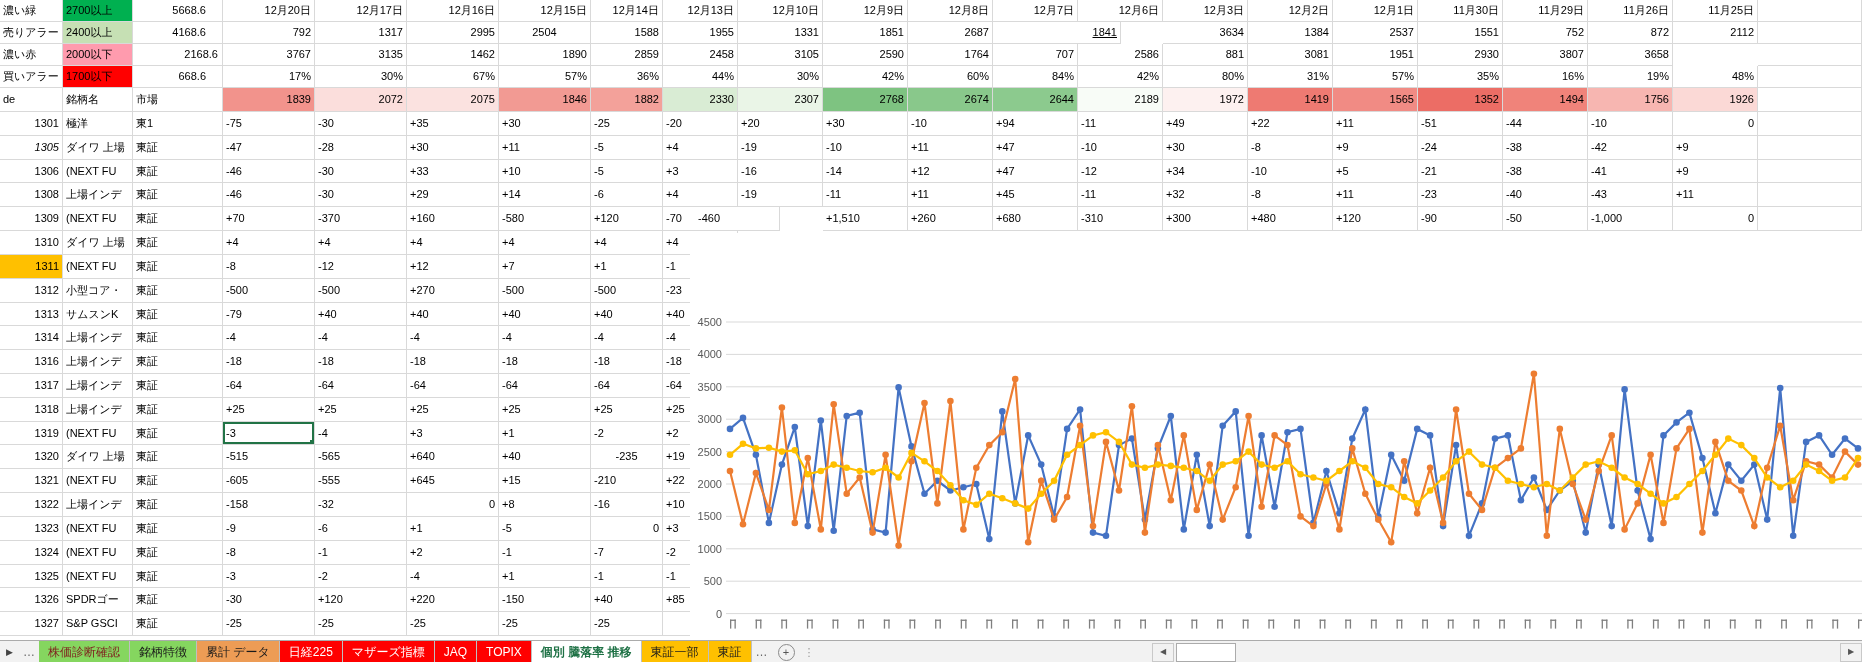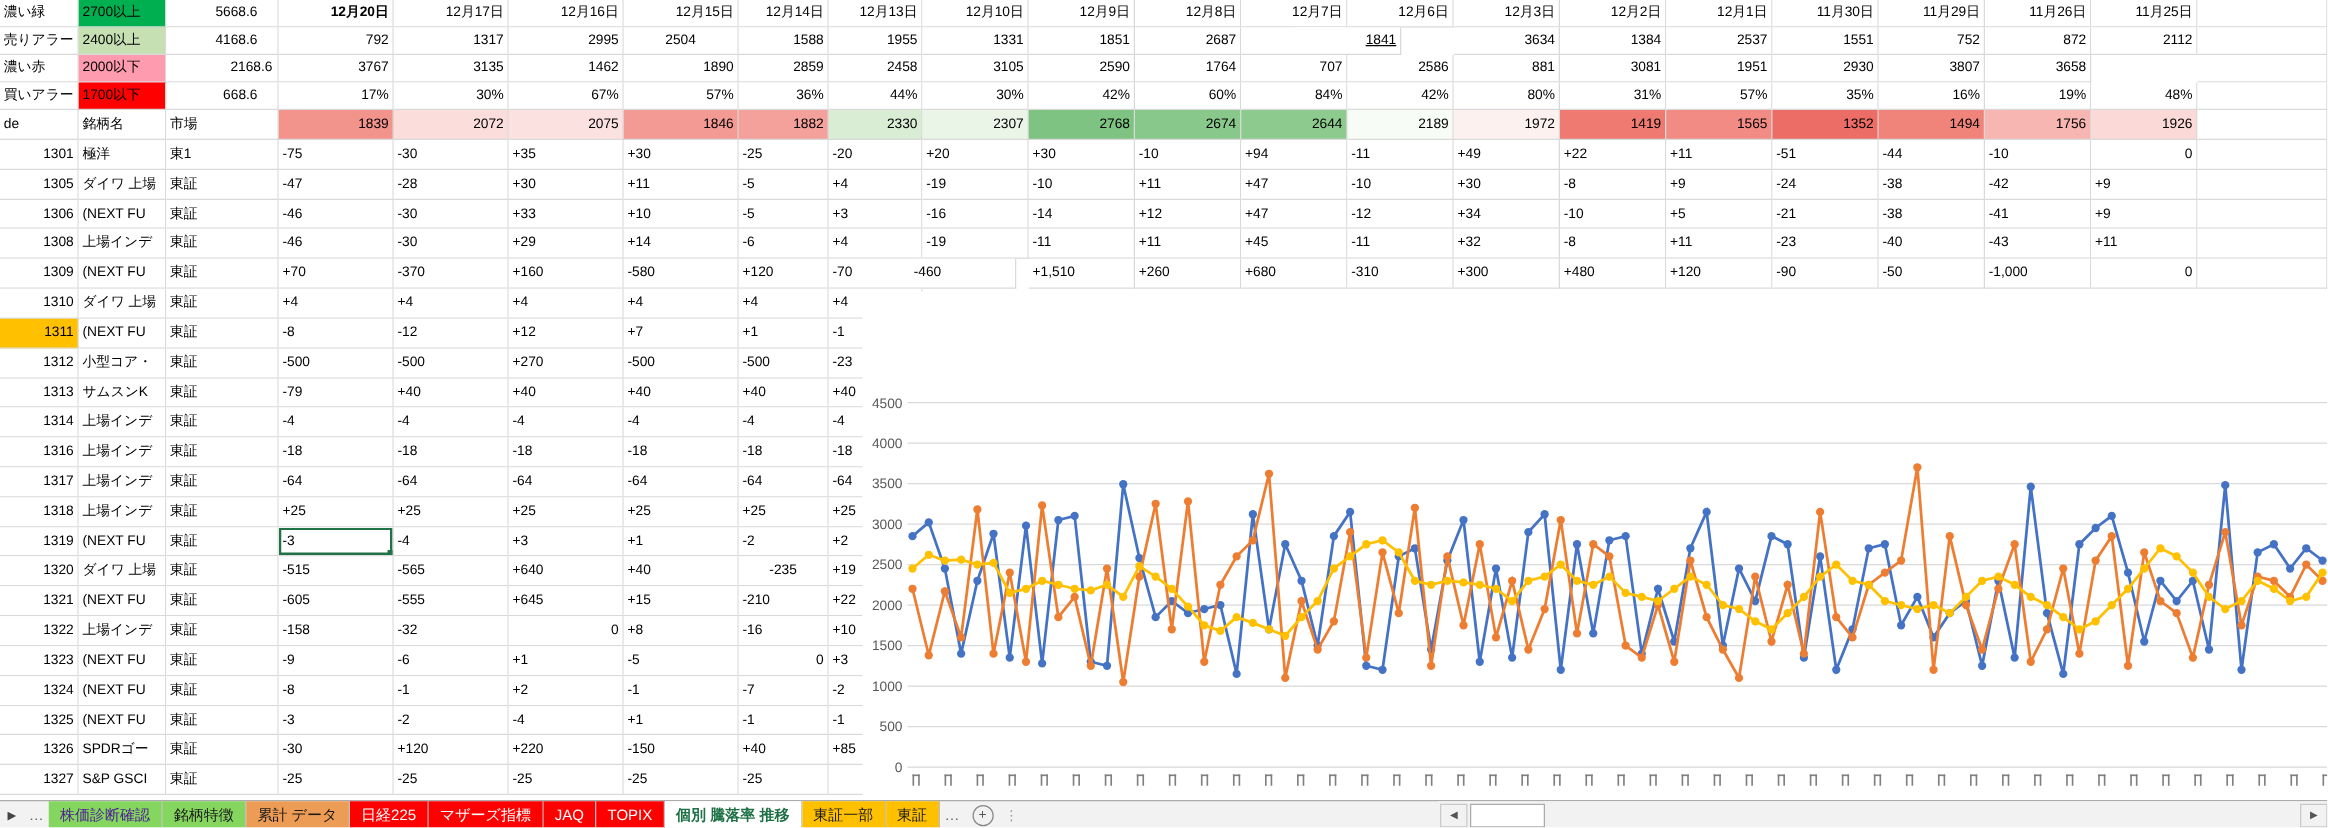--- a/index.html
+++ b/index.html
@@ -26,21 +26,21 @@
   #sthumb{position:absolute;left:26px;top:2px;width:58px;height:17px;background:#fff;border:1px solid #ABABAB;}
 </style>
 </head>
 <body>
 
 <div id="app">
   <div id="grid">
       <div class="cell" style="left: 0px; top: 0px; width: 63px; height: 22px; line-height: 21px;">濃い緑</div>
       <div class="cell" style="left: 63px; top: 0px; width: 70px; height: 22px; line-height: 21px; background: rgb(0, 176, 80);">2700以上</div>
       <div class="cell ra" style="left: 133px; top: 0px; width: 90px; height: 22px; line-height: 21px; padding-right: 16px;">5668.6</div>
-      <div class="cell ra" style="left: 223px; top: 0px; width: 92px; height: 22px; line-height: 21px; font-weight: bold;">12月20日</div>
+      <div class="cell ra" style="left: 223px; top: 0px; width: 92px; height: 22px; line-height: 21px;">12月20日</div>
       <div class="cell ra" style="left: 315px; top: 0px; width: 92px; height: 22px; line-height: 21px;">12月17日</div>
       <div class="cell ra" style="left: 407px; top: 0px; width: 92px; height: 22px; line-height: 21px;">12月16日</div>
       <div class="cell ra" style="left: 499px; top: 0px; width: 92px; height: 22px; line-height: 21px;">12月15日</div>
       <div class="cell ra" style="left: 591px; top: 0px; width: 72px; height: 22px; line-height: 21px;">12月14日</div>
       <div class="cell ra" style="left: 663px; top: 0px; width: 75px; height: 22px; line-height: 21px;">12月13日</div>
       <div class="cell ra" style="left: 738px; top: 0px; width: 85px; height: 22px; line-height: 21px;">12月10日</div>
       <div class="cell ra" style="left: 823px; top: 0px; width: 85px; height: 22px; line-height: 21px;">12月9日</div>
       <div class="cell ra" style="left: 908px; top: 0px; width: 85px; height: 22px; line-height: 21px;">12月8日</div>
       <div class="cell ra" style="left: 993px; top: 0px; width: 85px; height: 22px; line-height: 21px;">12月7日</div>
       <div class="cell ra" style="left: 1078px; top: 0px; width: 85px; height: 22px; line-height: 21px;">12月6日</div>
@@ -155,21 +155,21 @@
       <div class="cell" style="left: 993px; top: 112px; width: 85px; height: 23.82px; line-height: 22.82px;">+94</div>
       <div class="cell" style="left: 1078px; top: 112px; width: 85px; height: 23.82px; line-height: 22.82px;">-11</div>
       <div class="cell" style="left: 1163px; top: 112px; width: 85px; height: 23.82px; line-height: 22.82px;">+49</div>
       <div class="cell" style="left: 1248px; top: 112px; width: 85px; height: 23.82px; line-height: 22.82px;">+22</div>
       <div class="cell" style="left: 1333px; top: 112px; width: 85px; height: 23.82px; line-height: 22.82px;">+11</div>
       <div class="cell" style="left: 1418px; top: 112px; width: 85px; height: 23.82px; line-height: 22.82px;">-51</div>
       <div class="cell" style="left: 1503px; top: 112px; width: 85px; height: 23.82px; line-height: 22.82px;">-44</div>
       <div class="cell" style="left: 1588px; top: 112px; width: 85px; height: 23.82px; line-height: 22.82px;">-10</div>
       <div class="cell ra" style="left: 1673px; top: 112px; width: 85px; height: 23.82px; line-height: 22.82px;">0</div>
       <div class="cell" style="left: 1758px; top: 112px; width: 104px; height: 23.82px; line-height: 22.82px;"></div>
-      <div class="cell ra" style="left: 0px; top: 135.82px; width: 63px; height: 23.82px; line-height: 22.82px;">1305</div>
+      <div class="cell ra" style="left: 0px; top: 135.82px; width: 63px; height: 23.82px; line-height: 22.82px; font-style: italic;">1305</div>
       <div class="cell" style="left: 63px; top: 135.82px; width: 70px; height: 23.82px; line-height: 22.82px;">ダイワ 上場</div>
       <div class="cell" style="left: 133px; top: 135.82px; width: 90px; height: 23.82px; line-height: 22.82px;">東証</div>
       <div class="cell" style="left: 223px; top: 135.82px; width: 92px; height: 23.82px; line-height: 22.82px;">-47</div>
       <div class="cell" style="left: 315px; top: 135.82px; width: 92px; height: 23.82px; line-height: 22.82px;">-28</div>
       <div class="cell" style="left: 407px; top: 135.82px; width: 92px; height: 23.82px; line-height: 22.82px;">+30</div>
       <div class="cell" style="left: 499px; top: 135.82px; width: 92px; height: 23.82px; line-height: 22.82px;">+11</div>
       <div class="cell" style="left: 591px; top: 135.82px; width: 72px; height: 23.82px; line-height: 22.82px;">-5</div>
       <div class="cell" style="left: 663px; top: 135.82px; width: 75px; height: 23.82px; line-height: 22.82px;">+4</div>
       <div class="cell" style="left: 738px; top: 135.82px; width: 85px; height: 23.82px; line-height: 22.82px;">-19</div>
       <div class="cell" style="left: 823px; top: 135.82px; width: 85px; height: 23.82px; line-height: 22.82px;">-10</div>
@@ -230,21 +230,21 @@
       <div class="cell" style="left: 1758px; top: 183.46px; width: 104px; height: 23.82px; line-height: 22.82px;"></div>
       <div class="cell ra" style="left: 0px; top: 207.28px; width: 63px; height: 23.82px; line-height: 22.82px;">1309</div>
       <div class="cell" style="left: 63px; top: 207.28px; width: 70px; height: 23.82px; line-height: 22.82px;">(NEXT FU</div>
       <div class="cell" style="left: 133px; top: 207.28px; width: 90px; height: 23.82px; line-height: 22.82px;">東証</div>
       <div class="cell" style="left: 223px; top: 207.28px; width: 92px; height: 23.82px; line-height: 22.82px;">+70</div>
       <div class="cell" style="left: 315px; top: 207.28px; width: 92px; height: 23.82px; line-height: 22.82px;">-370</div>
       <div class="cell" style="left: 407px; top: 207.28px; width: 92px; height: 23.82px; line-height: 22.82px;">+160</div>
       <div class="cell" style="left: 499px; top: 207.28px; width: 92px; height: 23.82px; line-height: 22.82px;">-580</div>
       <div class="cell" style="left: 591px; top: 207.28px; width: 72px; height: 23.82px; line-height: 22.82px;">+120</div>
       <div class="cell" style="left: 663px; top: 207.28px; width: 75px; height: 23.82px; line-height: 22.82px;">-70</div>
-      <div class="cell" style="left: 728px; top: 207.28px; width: 85px; height: 23.82px; line-height: 22.82px;">-460</div>
+      <div class="cell" style="left: 695px; top: 207.28px; width: 85px; height: 23.82px; line-height: 22.82px;">-460</div>
       <div class="cell" style="left: 823px; top: 207.28px; width: 85px; height: 23.82px; line-height: 22.82px;">+1,510</div>
       <div class="cell" style="left: 908px; top: 207.28px; width: 85px; height: 23.82px; line-height: 22.82px;">+260</div>
       <div class="cell" style="left: 993px; top: 207.28px; width: 85px; height: 23.82px; line-height: 22.82px;">+680</div>
       <div class="cell" style="left: 1078px; top: 207.28px; width: 85px; height: 23.82px; line-height: 22.82px;">-310</div>
       <div class="cell" style="left: 1163px; top: 207.28px; width: 85px; height: 23.82px; line-height: 22.82px;">+300</div>
       <div class="cell" style="left: 1248px; top: 207.28px; width: 85px; height: 23.82px; line-height: 22.82px;">+480</div>
       <div class="cell" style="left: 1333px; top: 207.28px; width: 85px; height: 23.82px; line-height: 22.82px;">+120</div>
       <div class="cell" style="left: 1418px; top: 207.28px; width: 85px; height: 23.82px; line-height: 22.82px;">-90</div>
       <div class="cell" style="left: 1503px; top: 207.28px; width: 85px; height: 23.82px; line-height: 22.82px;">-50</div>
       <div class="cell" style="left: 1588px; top: 207.28px; width: 85px; height: 23.82px; line-height: 22.82px;">-1,000</div>
@@ -825,21 +825,21 @@
         <circle cx="1116.1" cy="231.6" r="3.3" fill="#FFC000"></circle>
         <circle cx="1129.1" cy="238.0" r="3.3" fill="#FFC000"></circle>
         <circle cx="1142.1" cy="247.8" r="3.3" fill="#FFC000"></circle>
         <circle cx="1155.0" cy="244.5" r="3.3" fill="#FFC000"></circle>
         <circle cx="1168.0" cy="225.1" r="3.3" fill="#FFC000"></circle>
       </svg></div>
   <div id="tabbar">
     <span class="navbtn">▶</span>
     <span class="ellip">…</span>
     <div id="tabs" style="display:flex;align-items:stretch;">
-        <div class="tab" style="background: rgb(133, 214, 95); color: #4c1d95;">株価診断確認</div>
+        <div class="tab" style="background: rgb(133, 214, 95); color: #7f1d1d;">株価診断確認</div>
         <div class="tab" style="background: rgb(133, 214, 95); color: rgb(26, 26, 26);">銘柄特徴</div>
         <div class="tab" style="background: rgb(237, 156, 85); color: rgb(26, 26, 26);">累計 データ</div>
         <div class="tab" style="background: rgb(255, 0, 0); color: rgb(255, 255, 255);">日経225</div>
         <div class="tab" style="background: rgb(255, 0, 0); color: rgb(255, 255, 255);">マザーズ指標</div>
         <div class="tab" style="background: rgb(255, 0, 0); color: rgb(255, 255, 255);">JAQ</div>
         <div class="tab" style="background: rgb(255, 0, 0); color: rgb(255, 255, 255);">TOPIX</div>
         <div class="tab active" style="background: rgb(255, 255, 255); color: rgb(30, 113, 69);">個別 騰落率 推移</div>
         <div class="tab" style="background: rgb(255, 192, 0); color: rgb(26, 26, 26);">東証一部</div>
         <div class="tab" style="background: rgb(255, 192, 0); color: rgb(26, 26, 26);">東証</div>
       </div>

